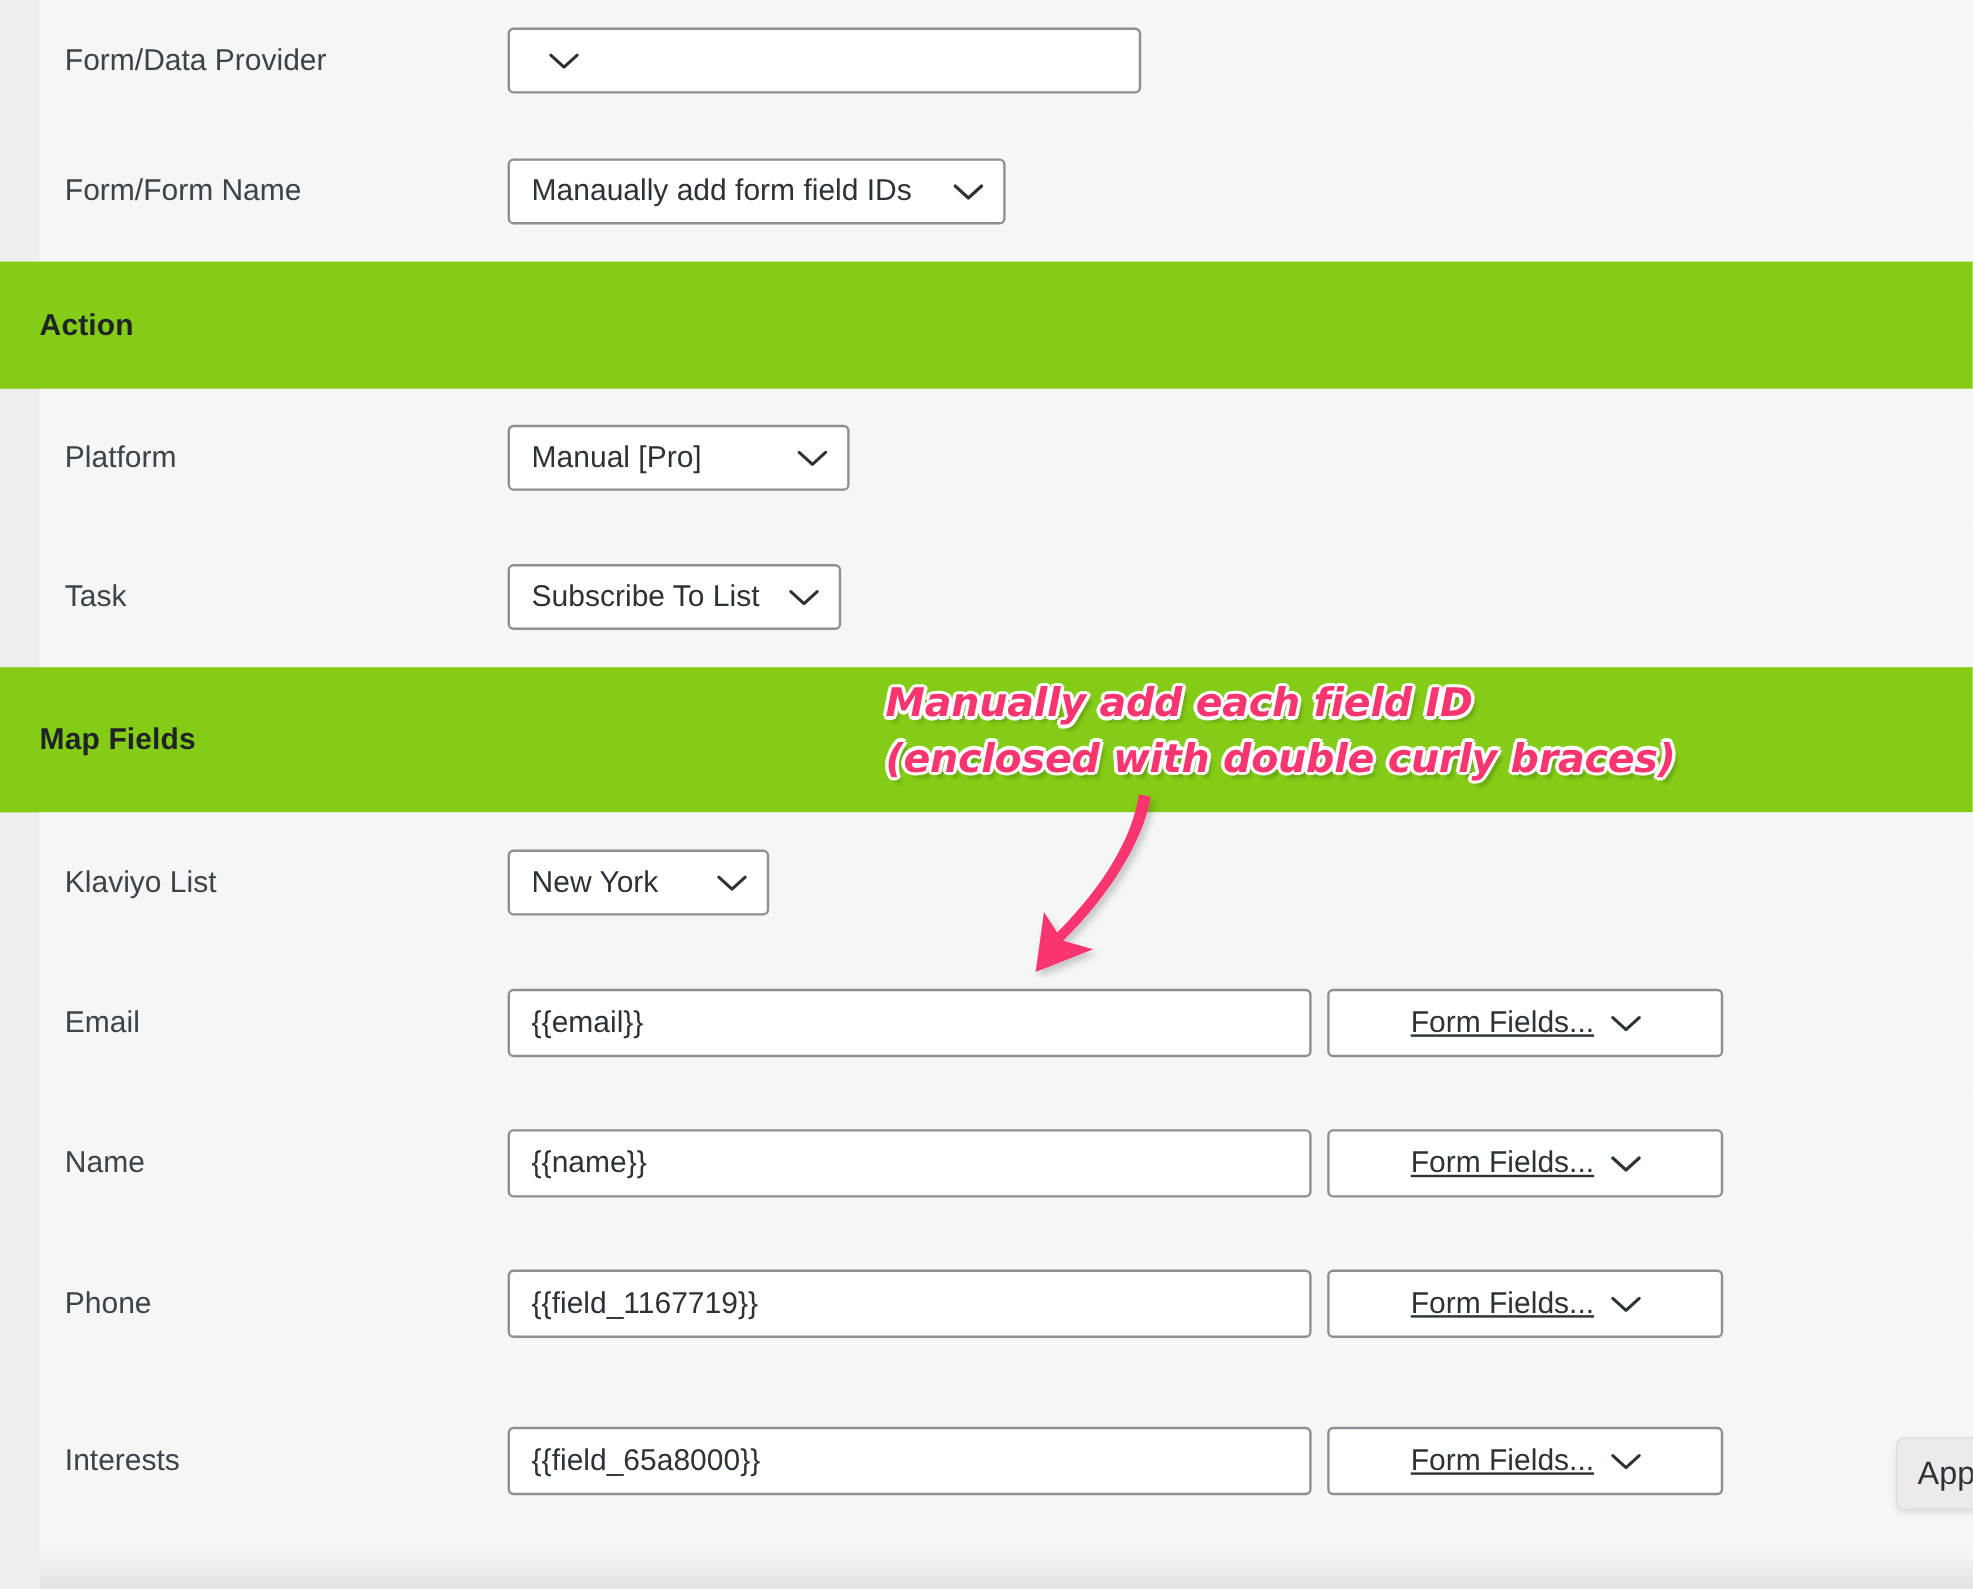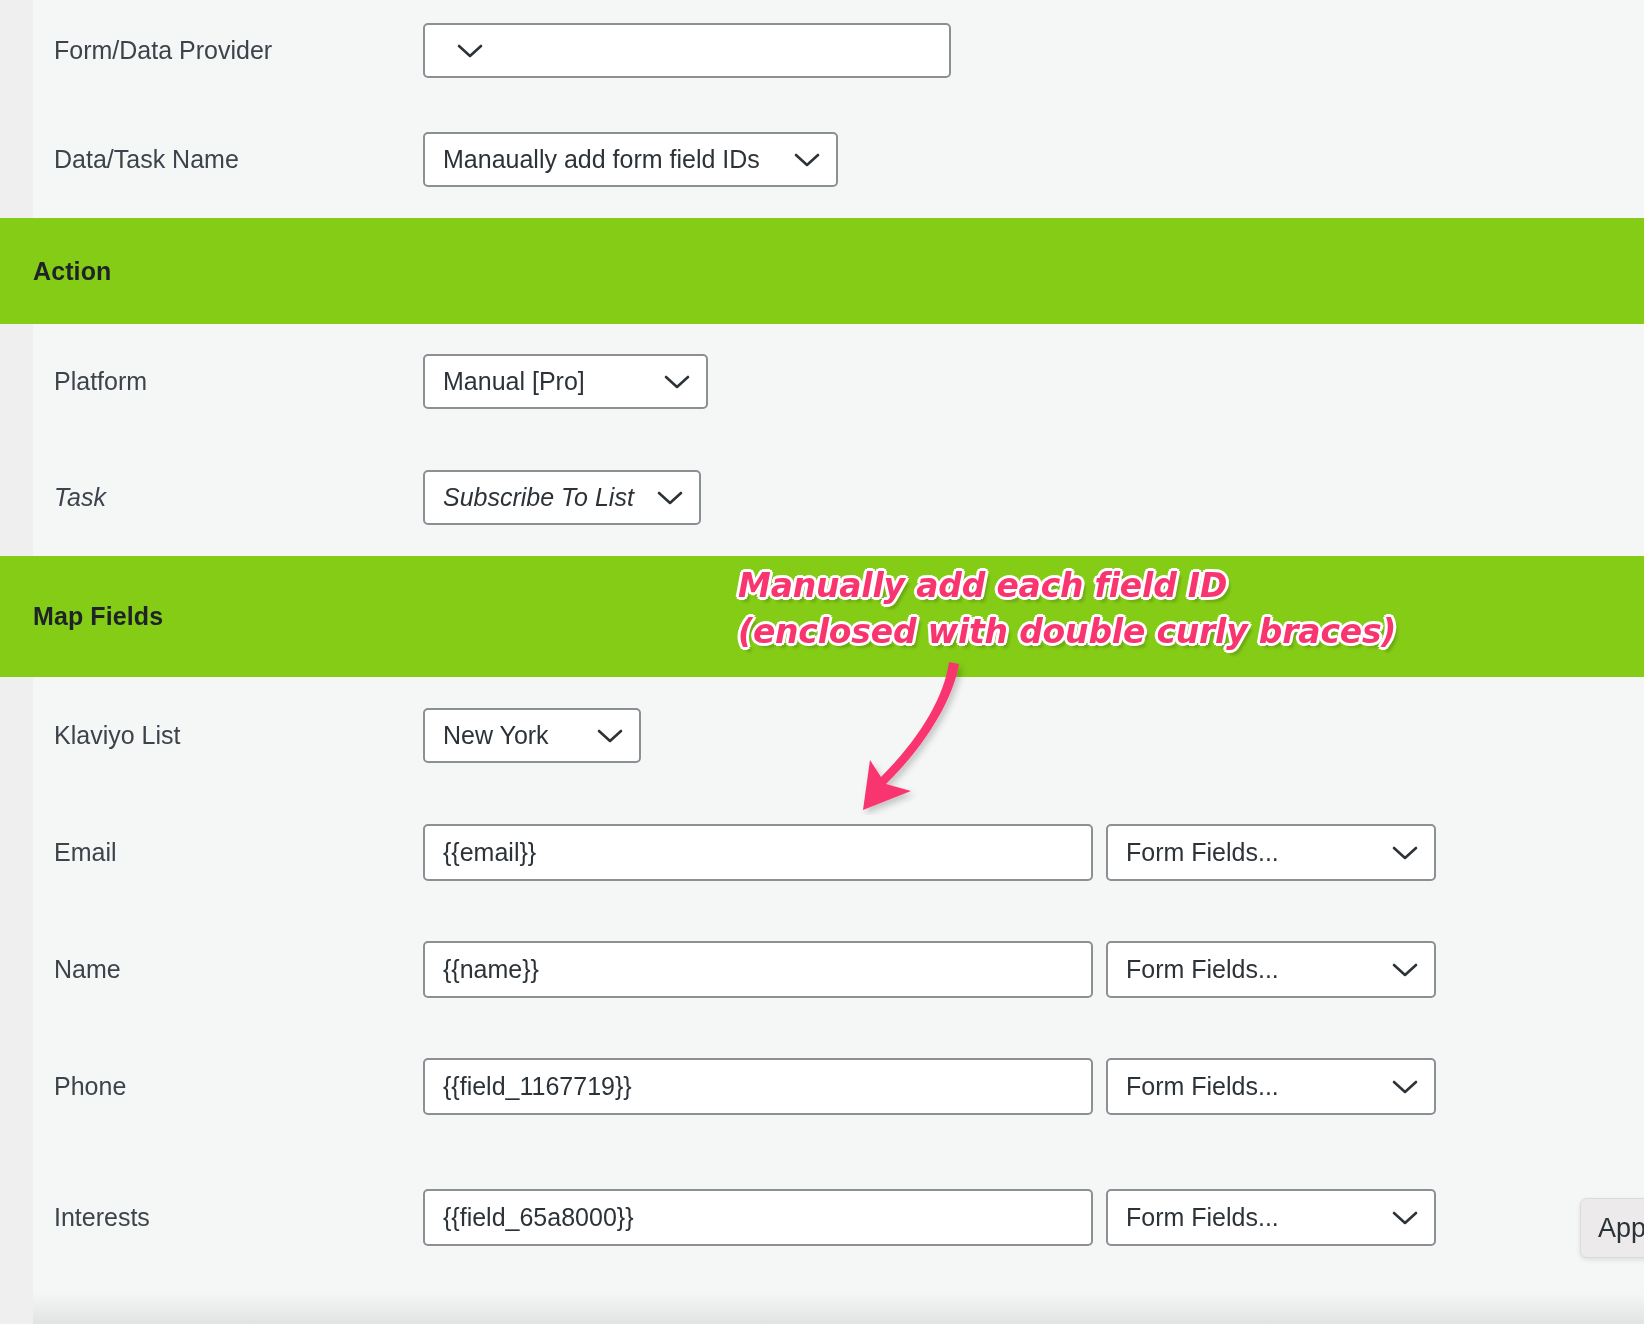--- a/index.html
+++ b/index.html
@@ -45,21 +45,21 @@
   .chev { margin-left: 14px; flex: none; display:inline-block; }
   .chev svg { display: block; }
 
   .text-input {
     background: #fff; border: 2px solid #8c8f94; border-radius: 5px;
     height: 57px; width: 670px; padding: 0 18px;
     font-size: 25px; color: #2c3338;
     display: flex; align-items: center;
     font-family: "Liberation Sans", sans-serif;
   }
-  .ff-select { width: 330px; height: 57px; justify-content: space-between; }
+  .ff-select { width: 330px; height: 57px; justify-content: center; text-decoration: underline; }
 
   
   .annotation {
     position: absolute; left: 738px; top: 563px;
     font-family: "DejaVu Sans", sans-serif;
     font-size: 33px; font-weight: bold; font-style: italic;
     color: #f9356f; line-height: 46px; letter-spacing: -0.2px;
     white-space: nowrap;
     text-shadow:
       -2px -2px 0 #fff,  2px -2px 0 #fff, -2px 2px 0 #fff, 2px 2px 0 #fff,
@@ -95,21 +95,21 @@
     <div class="select" style="width:528px;">
       <span class="chev">
         <svg width="26" height="16" viewBox="0 0 26 16">
             <path d="M2 3 L13 13 L24 3" stroke="#2c3338" stroke-width="2.6" fill="none" stroke-linecap="round" stroke-linejoin="round"></path>
           </svg>
       </span>
     </div>
   </div>
 
   <div class="row" style="top:101px; height:117px;">
-    <span class="label">Data/Task Name</span>
+    <span class="label">Form/Form Name</span>
     <div class="select" style="width:415px;">
       <span class="txt">Manaually add form field IDs</span>
       <span class="chev">
         <svg width="26" height="16" viewBox="0 0 26 16">
             <path d="M2 3 L13 13 L24 3" stroke="#2c3338" stroke-width="2.6" fill="none" stroke-linecap="round" stroke-linejoin="round"></path>
           </svg>
       </span>
     </div>
   </div>
 
@@ -122,21 +122,21 @@
     <div class="select" style="width:285px;">
       <span class="txt">Manual [Pro]</span>
       <span class="chev">
         <svg width="26" height="16" viewBox="0 0 26 16">
             <path d="M2 3 L13 13 L24 3" stroke="#2c3338" stroke-width="2.6" fill="none" stroke-linecap="round" stroke-linejoin="round"></path>
           </svg>
       </span>
     </div>
   </div>
 
-  <div class="row" style="top:439px; height:117px;font-style:italic;">
+  <div class="row" style="top:439px; height:117px;">
     <span class="label">Task</span>
     <div class="select" style="width:278px;">
       <span class="txt">Subscribe To List</span>
       <span class="chev">
         <svg width="26" height="16" viewBox="0 0 26 16">
             <path d="M2 3 L13 13 L24 3" stroke="#2c3338" stroke-width="2.6" fill="none" stroke-linecap="round" stroke-linejoin="round"></path>
           </svg>
       </span>
     </div>
   </div>

